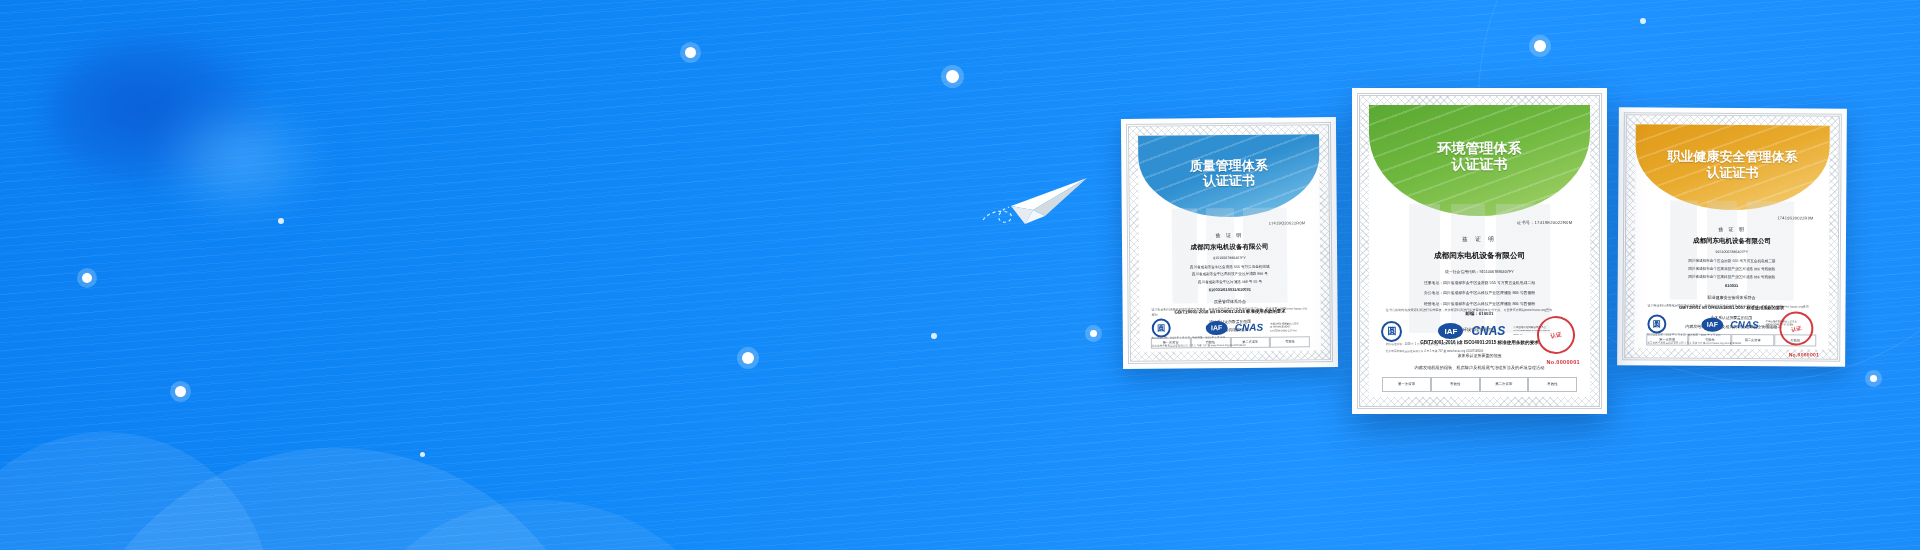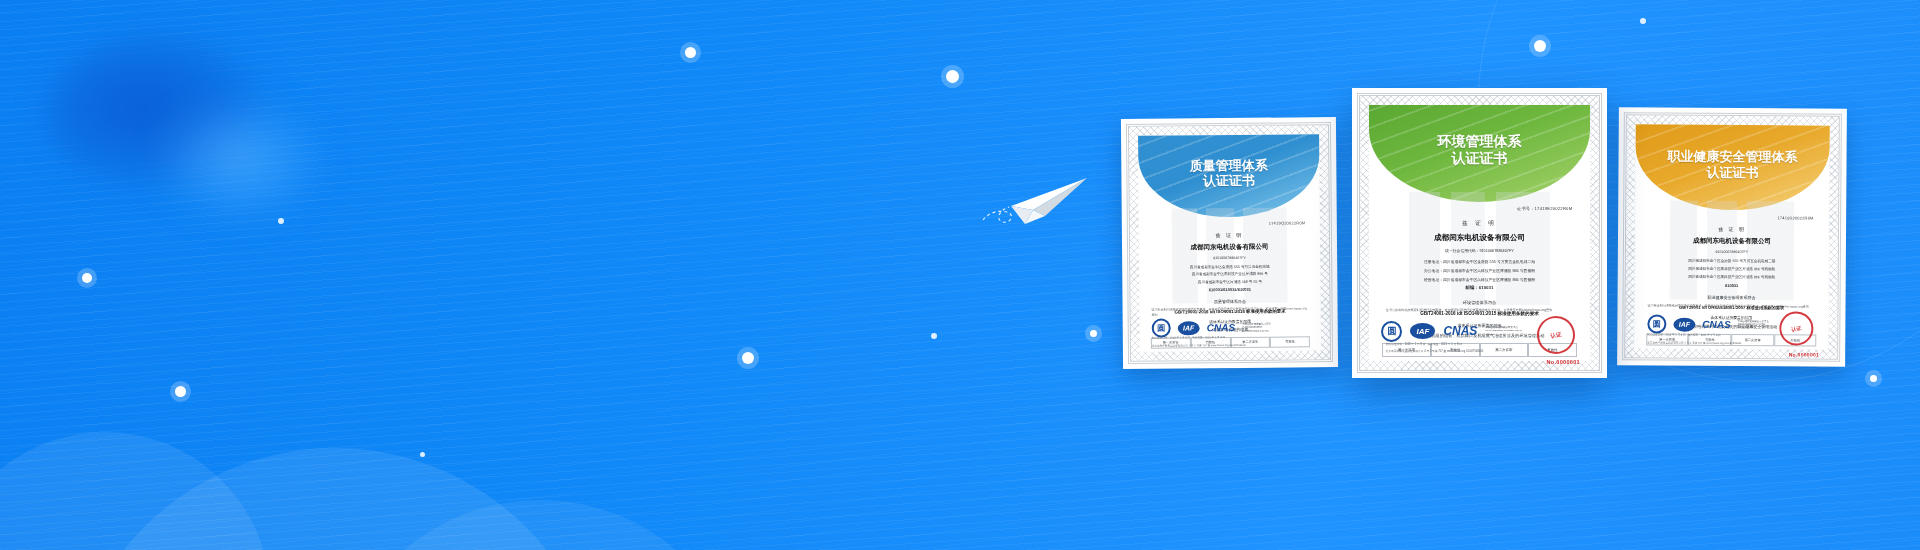--- a/index.html
+++ b/index.html
@@ -142,21 +142,21 @@
   }
   .logos{position:absolute;display:flex;align-items:center;}
   .logo-cnca{
     border:2px solid #1a4fa0;border-radius:50%;
     display:flex;align-items:center;justify-content:center;
     color:#1a4fa0;font-weight:700;
   }
   .logo-iaf{
     border-radius:50%;background:#1a4fa0;color:#fff;font-weight:700;
     display:flex;align-items:center;justify-content:center;
-    font-style:italic;
+    margin-left:28px;
   }
   .logo-cnas{
     color:#1a4fa0;font-weight:700;font-style:italic;
   }
   .cnas-text{color:#3b4149;line-height:1.4;}
   .stamp{
     position:absolute;border:2px solid #cf2027;border-radius:50%;
     color:#cf2027;display:flex;align-items:center;justify-content:center;
     font-weight:700;transform:rotate(-12deg);opacity:.88;
   }
@@ -313,21 +313,21 @@
         <div class="cert-fine" style="top:92%;font-size:2.6px;">
           <span>初次认证日期：</span><span>2018 年 1 月 8 日</span>
           &nbsp;&nbsp;<span>有效期至：</span><span>2021 年 1 月 8 日</span>
         </div>
         <div class="cert-fine" style="top:95.5%;font-size:2.6px;">
           <span>北京华思卓越质量认证有限公司 4 号 1 号楼 707 室</span>&nbsp;<span>www.hasac.org</span>&nbsp;<span>010-87548000</span>
         </div>
       </div>
     </div>
 
-    <div class="cert" style="left:252px;top:88px;width:255px;height:290px;z-index:5;box-shadow:0 14px 34px rgba(3,48,105,0.38);">
+    <div class="cert" style="left:252px;top:88px;width:255px;height:326px;z-index:5;box-shadow:0 14px 34px rgba(3,48,105,0.38);">
       <div class="cert-inner">
         <div class="guilloche"></div>
         <div class="cert-body">
           <div class="cert-head" style="background:linear-gradient(160deg,#5aa832 0%,#6fb83f 45%,#a6d36b 100%);">
             <div class="wm"></div>
             <div class="cert-title" style="font-size:14px;margin-top:-8px;">
               <div>环境管理体系</div>
               <div>认证证书</div>
             </div>
           </div>

